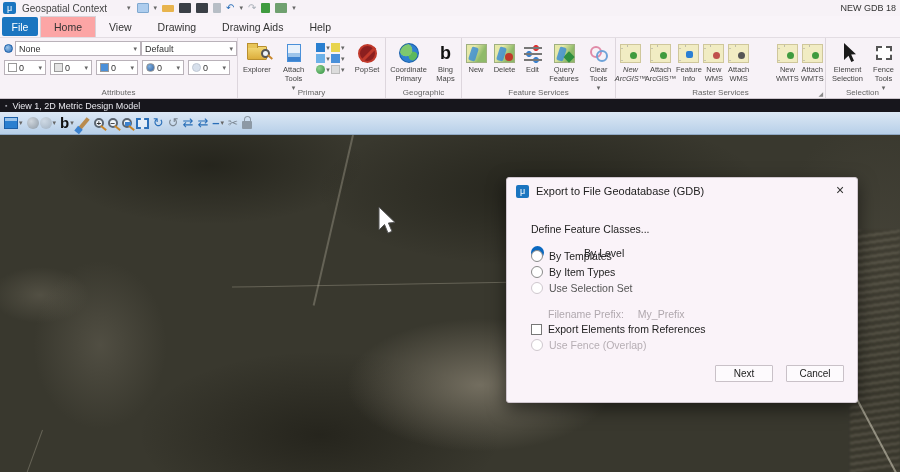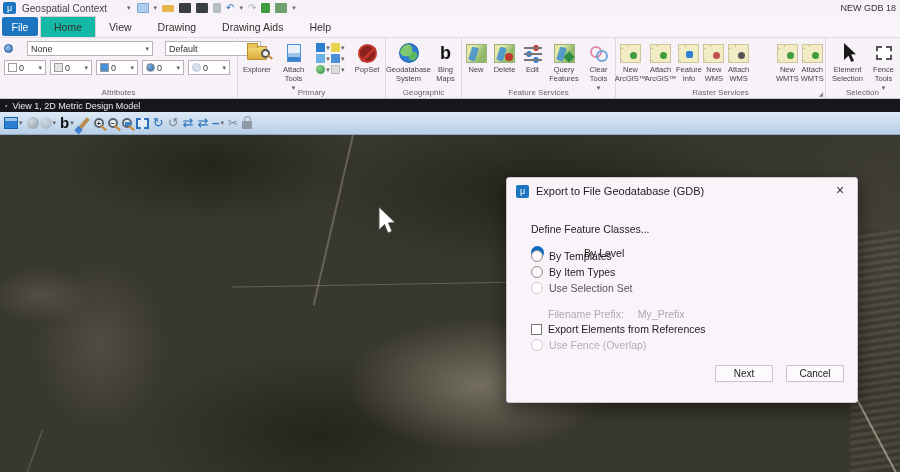--- a/index.html
+++ b/index.html
@@ -18,35 +18,35 @@
   .qicon { width:12px; height:10px; border-radius:1px; }
   .doc-title { margin-left:auto; font-size:9px; color:#333; padding-right:1px; white-space:nowrap;text-align:center; }
 
   
   .tabrow { position:absolute; left:0; top:16px; width:900px; height:22px;
     background:#f9f4f9; display:flex; align-items:flex-end; border-bottom:1px solid #e3dde3; }
   .file-tab { width:36px; height:19px; margin:0 2px 1px 2px; background:#1b75c0; color:#fff;
     font-size:10.5px; display:flex; align-items:center; justify-content:center; border-radius:2px; }
   .tab { height:21px; padding:0 13px; font-size:10.5px; color:#333;
     display:flex; align-items:center; }
-  .tab.active { background:#14b8a6; border:1px solid #d8d2d8; border-bottom:none; }
+  .tab.active { background:#fca5a5; border:1px solid #d8d2d8; border-bottom:none; }
 
   
   .ribbon { position:absolute; left:0; top:38px; width:900px; height:61px;
     background:#f7f2f7; border-bottom:1px solid #ccc5cc; display:flex; }
   .rgroup { position:relative; height:100%; border-right:1px solid #ddd6dd; }
   .rgroup-label { position:absolute; bottom:1px; left:0; right:0; text-align:center;
     font-size:8px; color:#666; }
   .rbtns { display:flex; justify-content:center; align-items:flex-start; padding-top:3px; }
   .rbtn { display:flex; flex-direction:column; align-items:center; gap:1px; }
   .rbtn .lbl { font-size:7.5px; color:#444; text-align:center; line-height:1.15; }
   .iconbox { height:24px; display:flex; align-items:center; justify-content:center; }
 
   
-  .attr-row1 { position:absolute; left:4px; top:3px; display:flex; align-items:center; gap:12px; }
+  .attr-row1 { position:absolute; left:4px; top:3px; display:flex; align-items:center; gap:0; }
   .attr-row2 { position:absolute; left:4px; top:22px; display:flex; gap:4px; }
   .combo { background:#fff; border:1px solid #b9b2b9; height:15px; display:flex;
     align-items:center; font-size:9px; color:#333; padding:0 3px; }
   .combo .cval { flex:1; }
   .mini-combo { width:42px; }
   .swatch { width:9px; height:9px; margin-right:2px; border:1px solid #999; flex:0 0 auto; }
   .sphere { border-radius:50%; }
 
   
   .icon-tile { width:21px; height:19px; position:relative; border:1px solid #cfc79b;
@@ -292,21 +292,21 @@
       </div>
       <div class="rgroup-label">Primary</div>
     </div>
 
     <div class="rgroup" style="width:76px;">
       <div class="rbtns">
         <div class="rbtn" style="width:44px;">
           <div class="iconbox">
               <span class="icon-globe"></span>
             </div>
-          <span class="lbl">Geodatabase System</span>
+          <span class="lbl">Coordinate Primary</span>
         </div>
         <div class="rbtn" style="width:30px;">
           <div class="iconbox">
               <span class="icon-bing">b</span>
             </div>
           <span class="lbl">Bing Maps</span>
         </div>
       </div>
       <div class="rgroup-label">Geographic</div>
     </div>
@@ -347,21 +347,21 @@
             </div>
           <span class="lbl">Clear Tools</span>
           <span class="caret">▾</span>
         </div>
       </div>
       <div class="rgroup-label">Feature Services</div>
     </div>
 
     <div class="rgroup" style="width:210px;">
       <div class="rbtns">
-        <div class="rbtn" style="width:29px;">
+        <div class="rbtn" style="width:29px;font-style:italic;">
           <div class="iconbox">
               <span class="icon-tile">
                 <span class="dot" style="background:#3f9b3f;"></span>
               </span>
             </div>
           <span class="lbl">New ArcGIS™</span>
         </div>
         <div class="rbtn" style="width:31px;">
           <div class="iconbox">
               <span class="icon-tile">

